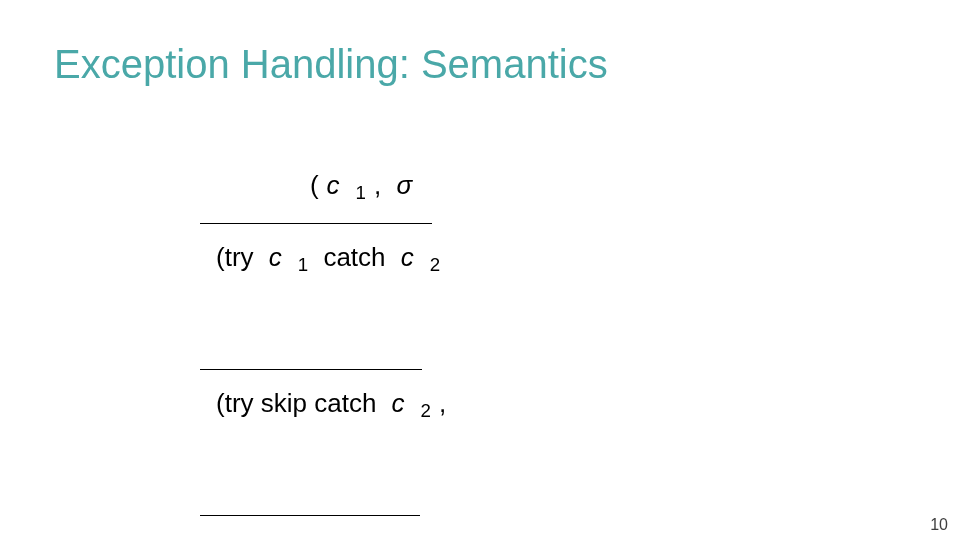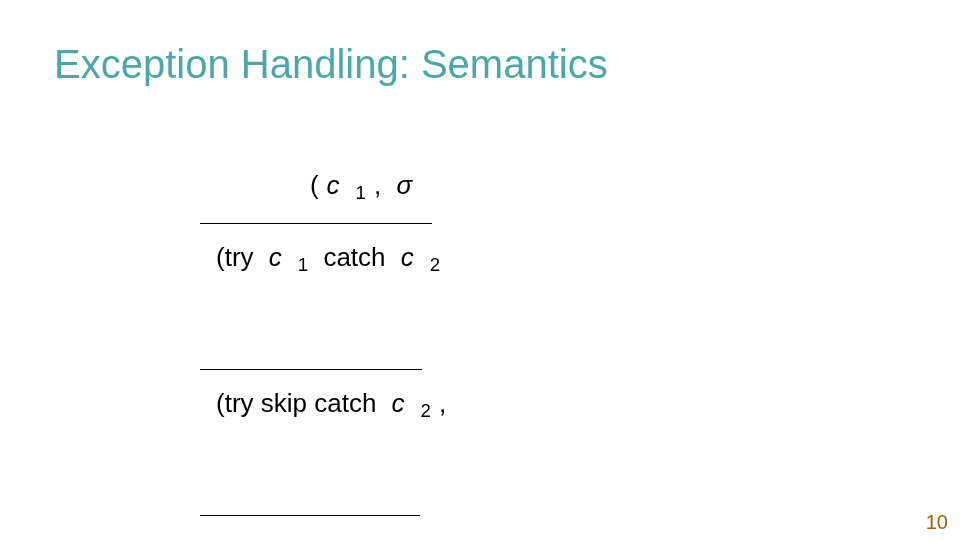--- a/index.html
+++ b/index.html
@@ -49,22 +49,22 @@
   .divider {
     height: 0;
     border-top: 1.2px solid #000;
     margin: 3px 0 1px 0;
   }
   .premise { text-align: center; }
   .page-num {
     position: absolute;
     right: 20px;
     bottom: 14px;
-    font-size: 20px;
-    color: #a16207;
+    font-size: 16px;
+    color: #404040;
     font-weight: 300;
   }
   .sub { font-size: 0.72em; vertical-align: -0.25em; }
 </style>
 </head>
 <body>
 
 <div class="title">Exception Handling: Semantics</div>
 
 <div class="content">

